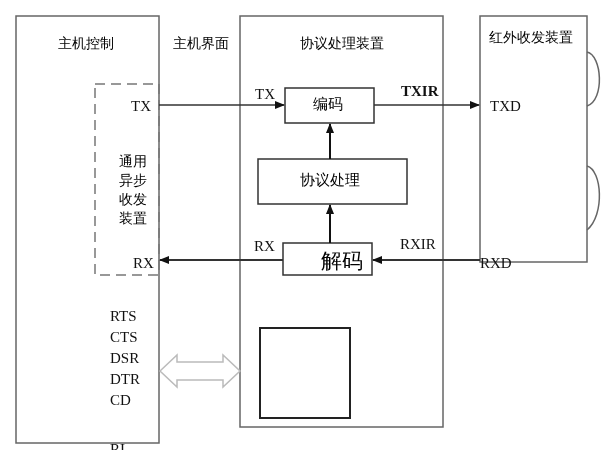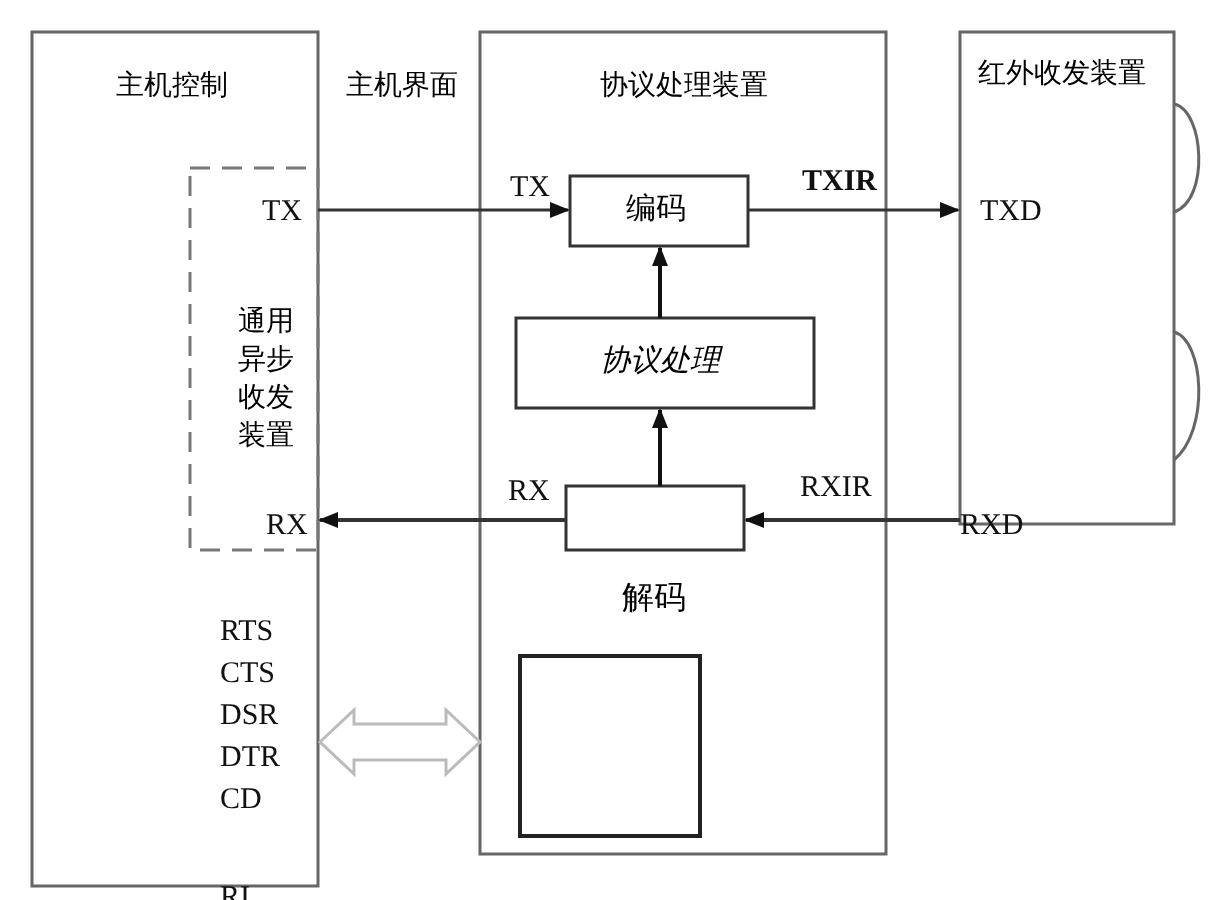--- a/index.html
+++ b/index.html
@@ -51,22 +51,22 @@
 <div class="lbl cjk" style="left:489px;top:30px;">红外收发装置</div>
 
 <div class="lbl cjk" style="left:119px;top:152px;line-height:19px;">
   <div>通用</div>
   <div>异步</div>
   <div>收发</div>
   <div>装置</div>
 </div>
 
 <div class="lbl cjk" style="left:313px;top:97px;font-size:15px;">编码</div>
-<div class="lbl cjk" style="left:300px;top:173px;font-size:15px;font-style:italic;">协议处理</div>
-<div class="lbl cjk" style="left:311px;top:251px;font-size:16px;margin-top:40px;">解码</div>
+<div class="lbl cjk" style="left:300px;top:173px;font-size:15px;">协议处理</div>
+<div class="lbl cjk" style="left:321px;top:251px;font-size:21px;">解码</div>
 <div class="lbl cjk" style="left:270px;top:355px;font-size:15px;line-height:22px;">
 </div>
 
 <div class="lbl lat" style="left:131px;top:99px;">TX</div>
 <div class="lbl lat" style="left:133px;top:256px;">RX</div>
 <div class="lbl lat" style="left:255px;top:87px;">TX</div>
 <div class="lbl lat" style="left:254px;top:239px;">RX</div>
 <div class="lbl lat" style="left:401px;top:84px;font-weight:bold;">TXIR</div>
 <div class="lbl lat" style="left:400px;top:237px;">RXIR</div>
 <div class="lbl lat" style="left:490px;top:99px;">TXD</div>

